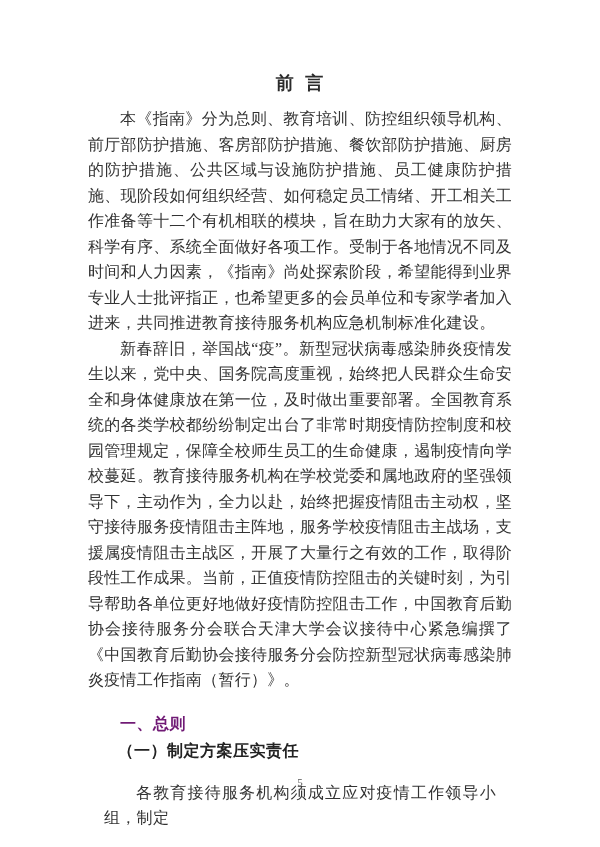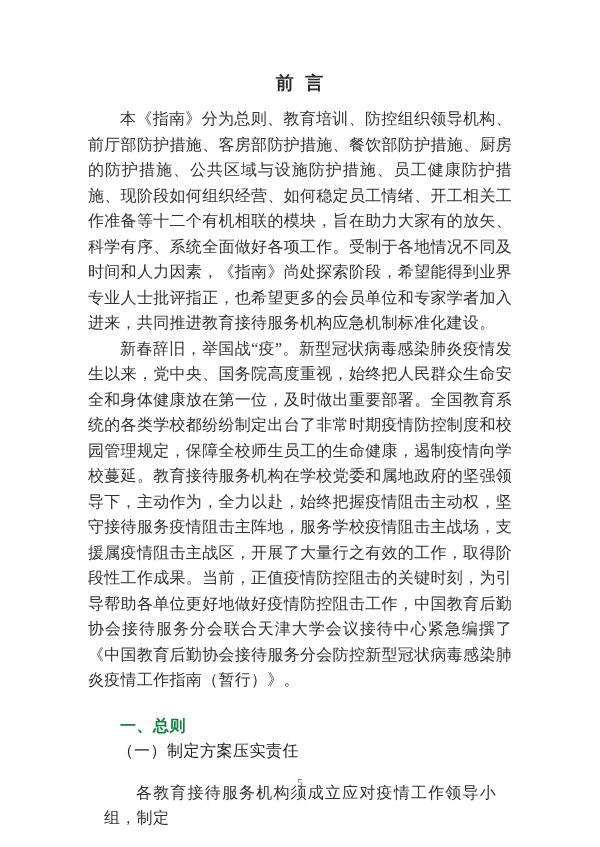--- a/index.html
+++ b/index.html
@@ -44,29 +44,29 @@
     text-indent: 2em;
     letter-spacing: 0.3px;
     color: #333333;
   }
   .section-heading {
     margin: 20px 0 0 0;
     font-size: 16px;
     line-height: 25.5px;
     font-weight: bold;
     text-indent: 2em;
-    font-family: Liberation Sans, sans-serif;
-    color: #15803d;
+    font-family: Liberation Mono, monospace;
+    color: #701a75;
     letter-spacing: 0.5px;
   }
   .subsection-heading {
     margin: 0;
     font-size: 16px;
     line-height: 25.5px;
-    font-weight: normal;
+    font-weight: bold;
     text-indent: 1.85em;
     font-family: "Liberation Sans", "DejaVu Sans", sans-serif;
     color: #222222;
     letter-spacing: 0.5px;
   }
   .section-body {
     margin: 16px;
     font-size: 16px;
     line-height: 25.5px;
     text-align: justify;

